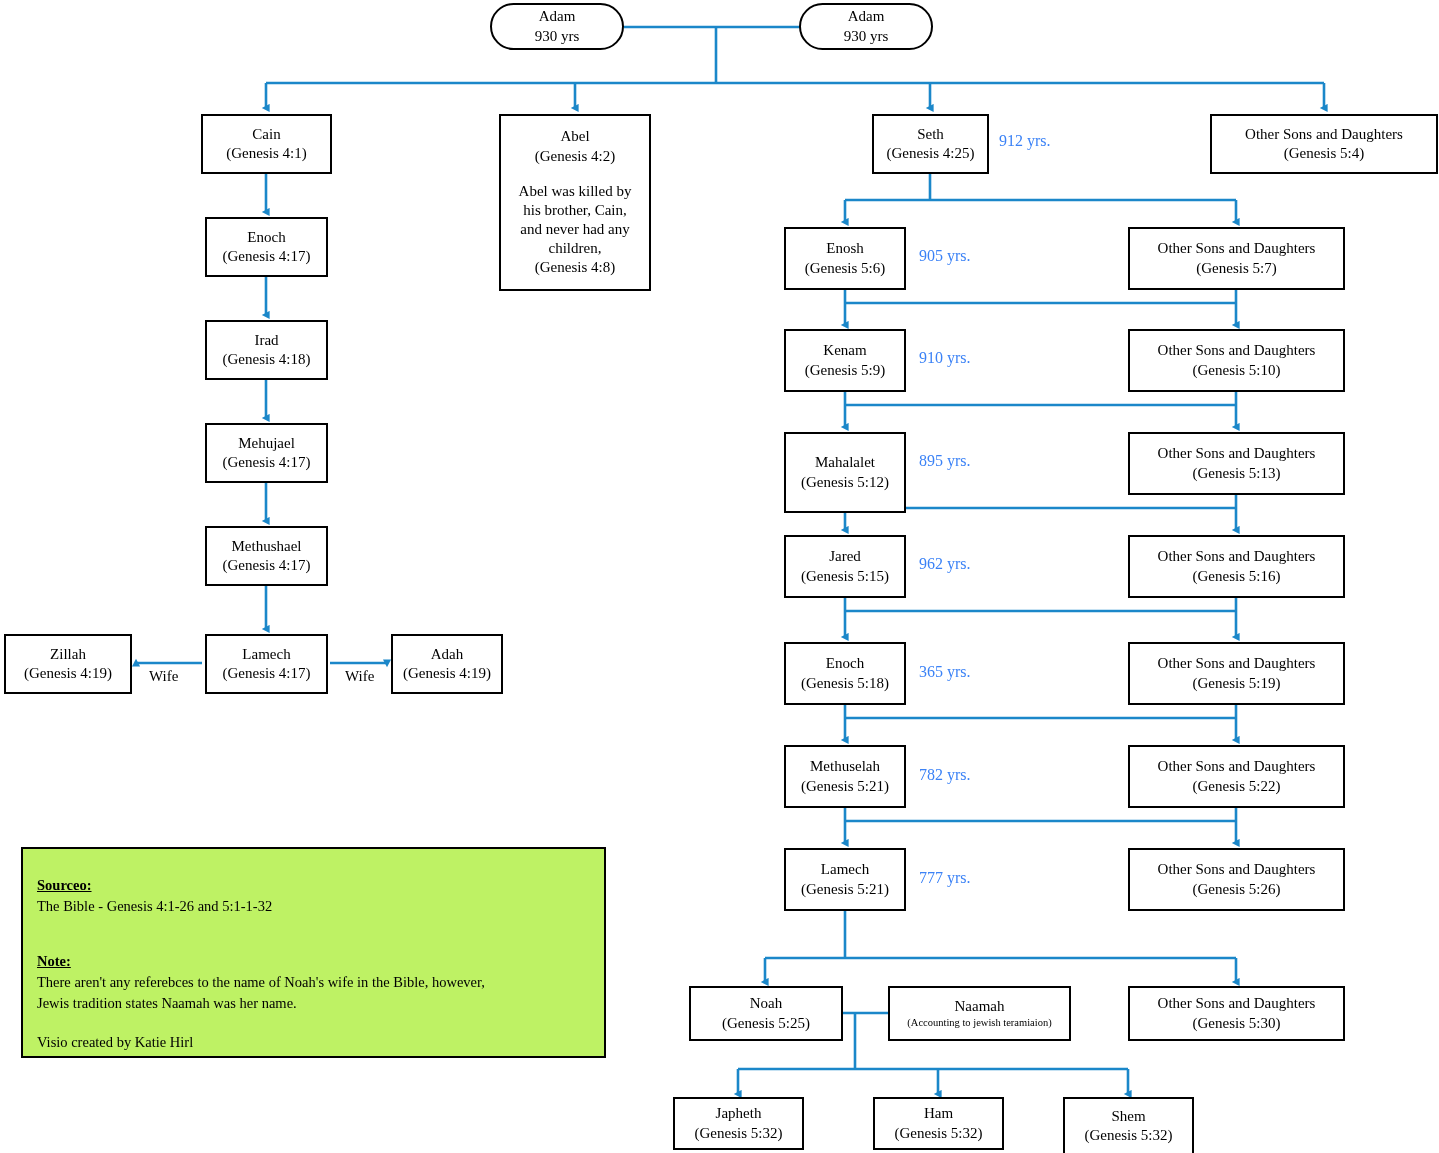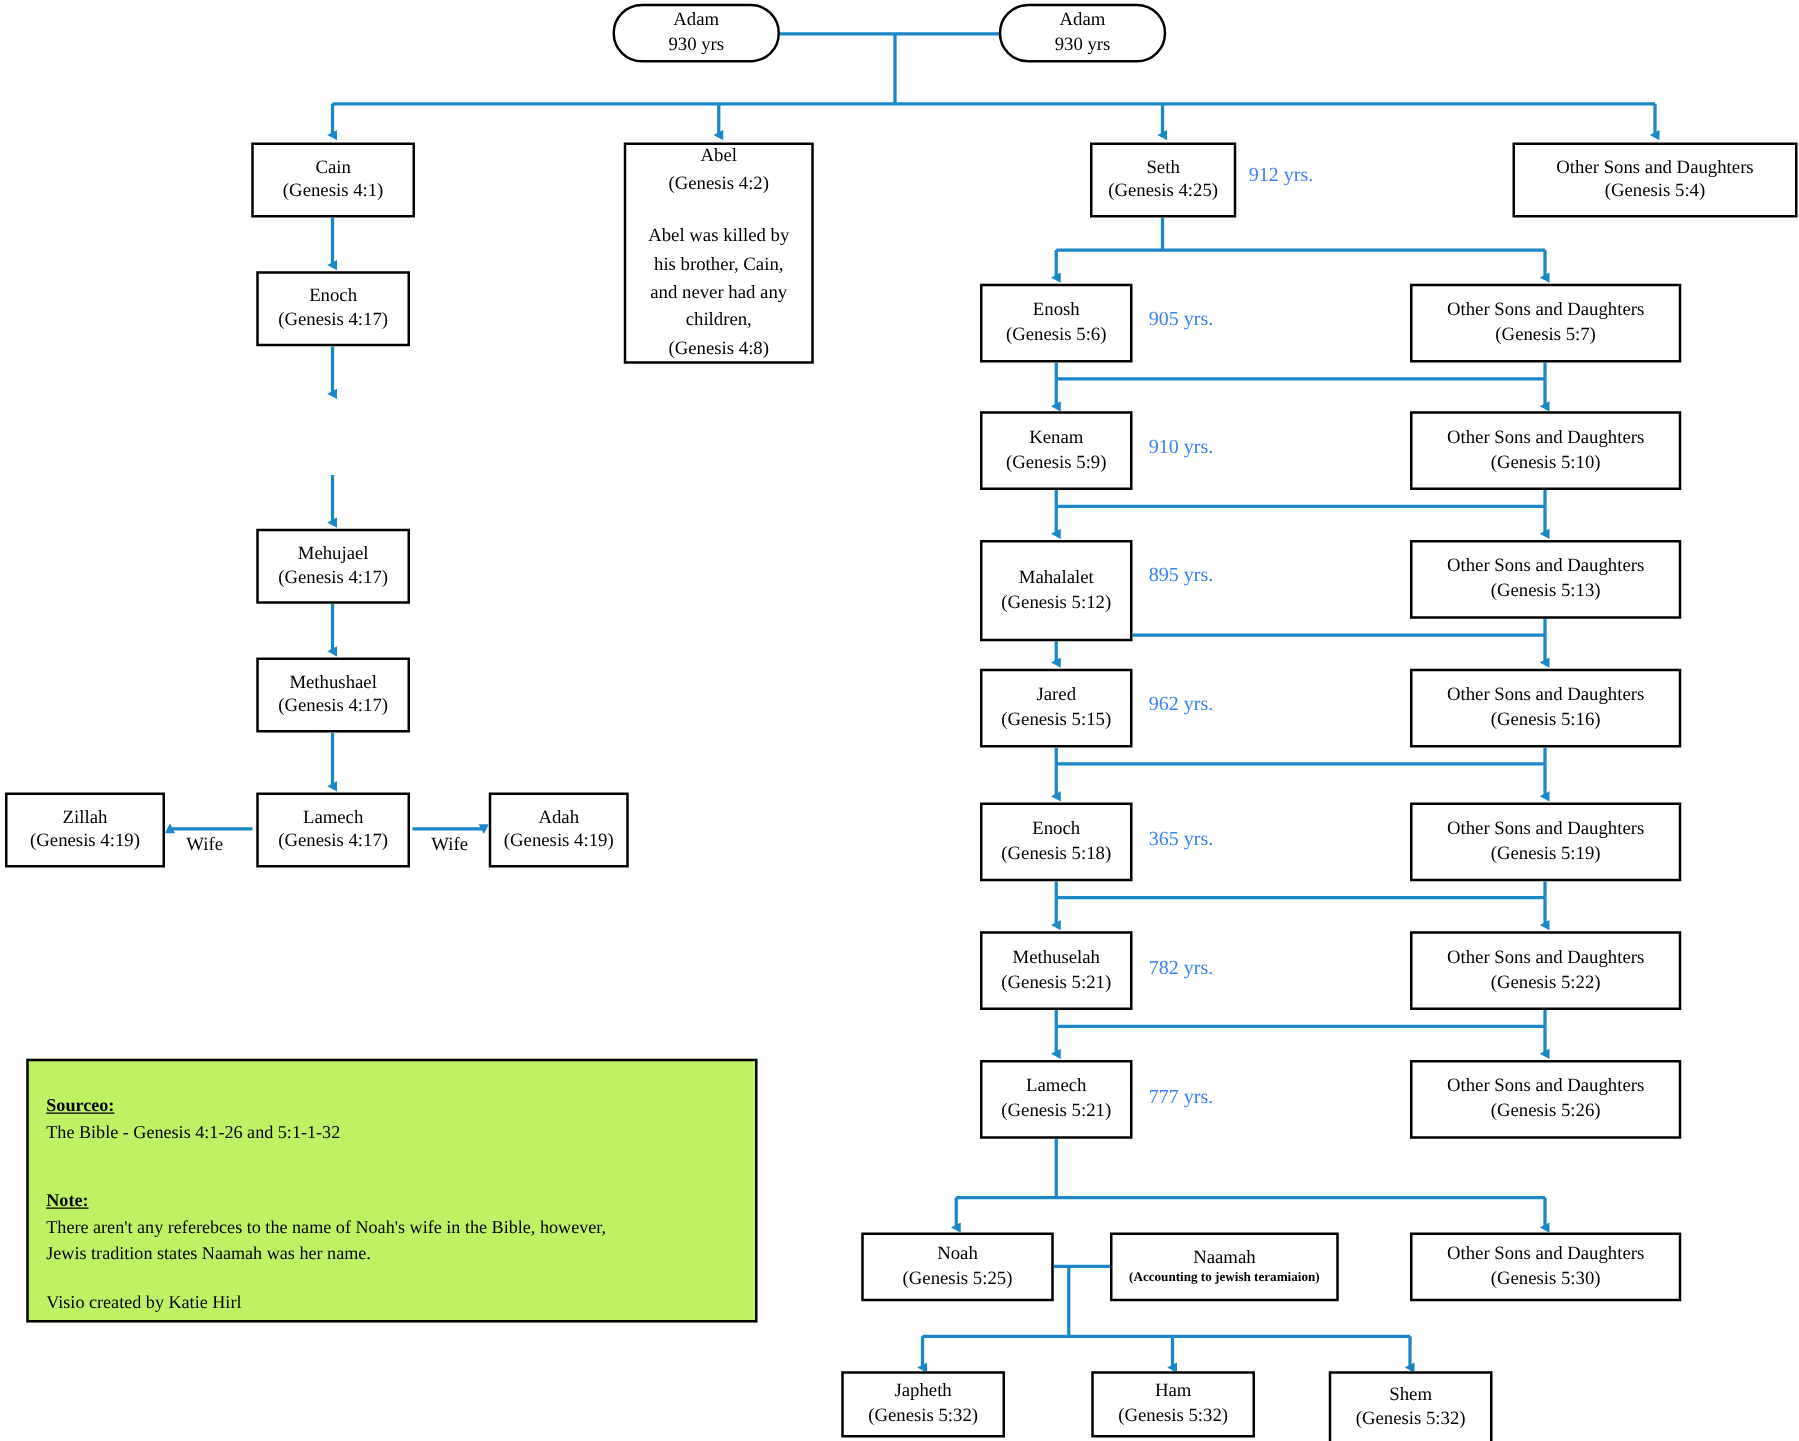--- a/index.html
+++ b/index.html
@@ -31,22 +31,22 @@
     justify-content:center;
     text-align:center;
     font-size:15px;
     line-height:1.28;
     z-index:3;
   }
   .node.pill{
     border-radius:24px;
   }
   .node .ln{display:block;white-space:nowrap;}
-  .node .sub-small{font-size:10.5px;font-weight:bold;}
-  .node.tall{justify-content:space-between;}
+  .node .sub-small{font-size:10.5px;}
+  .node.tall{justify-content:center;}
   .node .gap{height:16px;}
   .yrs{
     position:absolute;
     font-size:16px;
     white-space:nowrap;
     z-index:3;
     color:#3b82f6;
   }
   .edge-label{
     position:absolute;
@@ -178,20 +178,24 @@
   <div class="node" style="left:1210px;top:114px;width:228px;height:60px;">
     <span class="ln">Other Sons and Daughters</span>
     <span class="ln">(Genesis 5:4)</span>
   </div>
 
   <div class="node" style="left:205px;top:217px;width:123px;height:60px;">
     <span class="ln">Enoch</span>
     <span class="ln">(Genesis 4:17)</span>
   </div>
 
+  <div class="node" style="left:205px;top:320px;width:123px;height:60px;">
+    <span class="ln">Irad</span>
+    <span class="ln">(Genesis 4:18)</span>
+  </div>
 
   <div class="node" style="left:205px;top:423px;width:123px;height:60px;">
     <span class="ln">Mehujael</span>
     <span class="ln">(Genesis 4:17)</span>
   </div>
 
   <div class="node" style="left:205px;top:526px;width:123px;height:60px;">
     <span class="ln">Methushael</span>
     <span class="ln">(Genesis 4:17)</span>
   </div>

